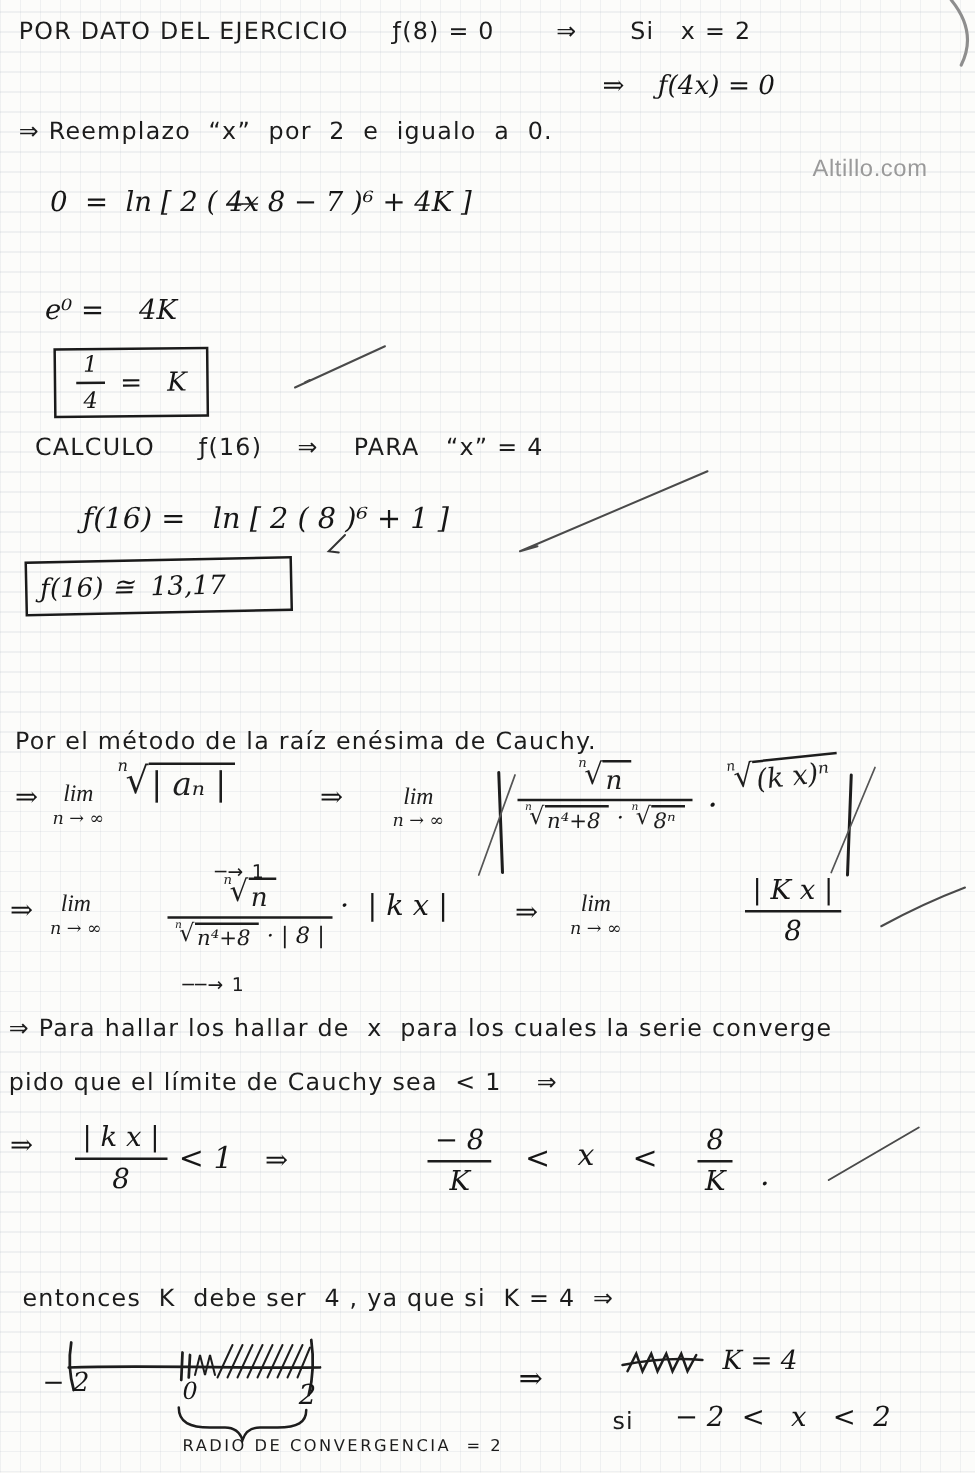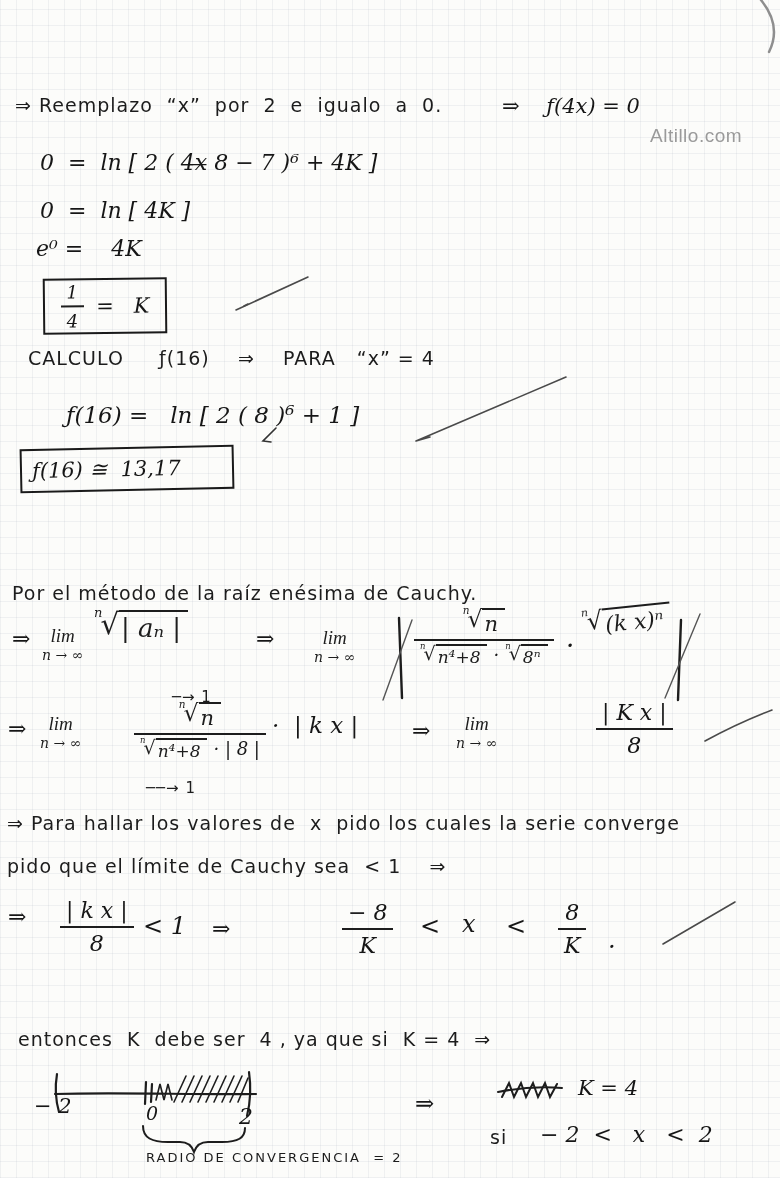--- a/index.html
+++ b/index.html
@@ -40,27 +40,27 @@
   .heading-word { border-bottom:2px solid #1a1a1a; padding-bottom:3px; }
   .heading-num  { margin-left:14px; border-bottom:2px solid #1a1a1a; padding-bottom:1px;
                   box-shadow:0 6px 0 -4px #1a1a1a; }
   svg { position:absolute; pointer-events:none; }
 </style>
 </head>
 <body>
 
 <div class="page">
 
-  <div class="pos math" style="left:502px; top:56px; font-size:21px;margin-top:38px;">⇒    ƒ(4x) = 0</div>
+  <div class="pos hand" style="left:15px; top:14px; font-size:19px;">POR DATO DEL EJERCICIO     ƒ(8) = 0       ⇒      Si   x = 2</div>
+  <div class="pos math" style="left:482px; top:56px; font-size:21px;">⇒    ƒ(4x) = 0</div>
   <div class="pos hand" style="left:15px; top:94px; font-size:19px;">⇒ Reemplazo  “x”  por  2  e  igualo  a  0.</div>
 
   <div class="pos watermark" style="left:650px; top:125px; font-size:19px;">Altillo.com</div>
 
   <div class="pos math" style="left:40px; top:150px; font-size:22px;">0  =  ln [ 2 ( 4̶x̶ 8 − 7 )⁶ + 4K ]</div>
-  <div class="pos math" style="left:40px; top:198px; font-size:22px;">0  =  ln [ 4K ]</div>
   <div class="pos math" style="left:36px; top:236px; font-size:22px;">e⁰ =    4K</div>
 
   <div class="boxed" style="left:43px; top:278px; width:120px; height:52px; justify-content:center; gap:12px; transform:rotate(-0.6deg);">
     <span class="frac math" style="font-size:18px;">
       <span class="fnum">1</span>
       <span class="fbar"></span>
       <span class="fden">4</span>
     </span>
     <span class="math" style="font-size:21px; white-space:pre;">=   K</span>
   </div>
@@ -125,21 +125,21 @@
   <div class="pos lim" style="left:456px; top:714px;">
     <span class="lw">lim</span>
     <span class="ls">n → ∞</span>
   </div>
   <div class="pos frac math" style="left:596px; top:700px; font-size:22px;">
     <span class="fnum">| K x |</span>
     <span class="fbar"></span>
     <span class="fden">8</span>
   </div>
 
-  <div class="pos hand" style="left:7px; top:812px; font-size:19px;">⇒ Para hallar los valores de  x  pido los cuales la serie converge</div>
+  <div class="pos hand" style="left:7px; top:812px; font-size:19px;">⇒ Para hallar los hallar de  x  para los cuales la serie converge</div>
   <div class="pos hand" style="left:7px; top:855px; font-size:19px;">pido que el límite de Cauchy sea  &lt; 1    ⇒</div>
 
   <div class="pos math" style="left:8px; top:904px; font-size:22px;">⇒</div>
   <div class="pos frac math" style="left:60px; top:898px; font-size:22px;">
     <span class="fnum">| k x |</span>
     <span class="fbar"></span>
     <span class="fden">8</span>
   </div>
   <div class="pos math" style="left:143px; top:912px; font-size:24px;">&lt; 1</div>
   <div class="pos math" style="left:212px; top:916px; font-size:22px;">⇒</div>

